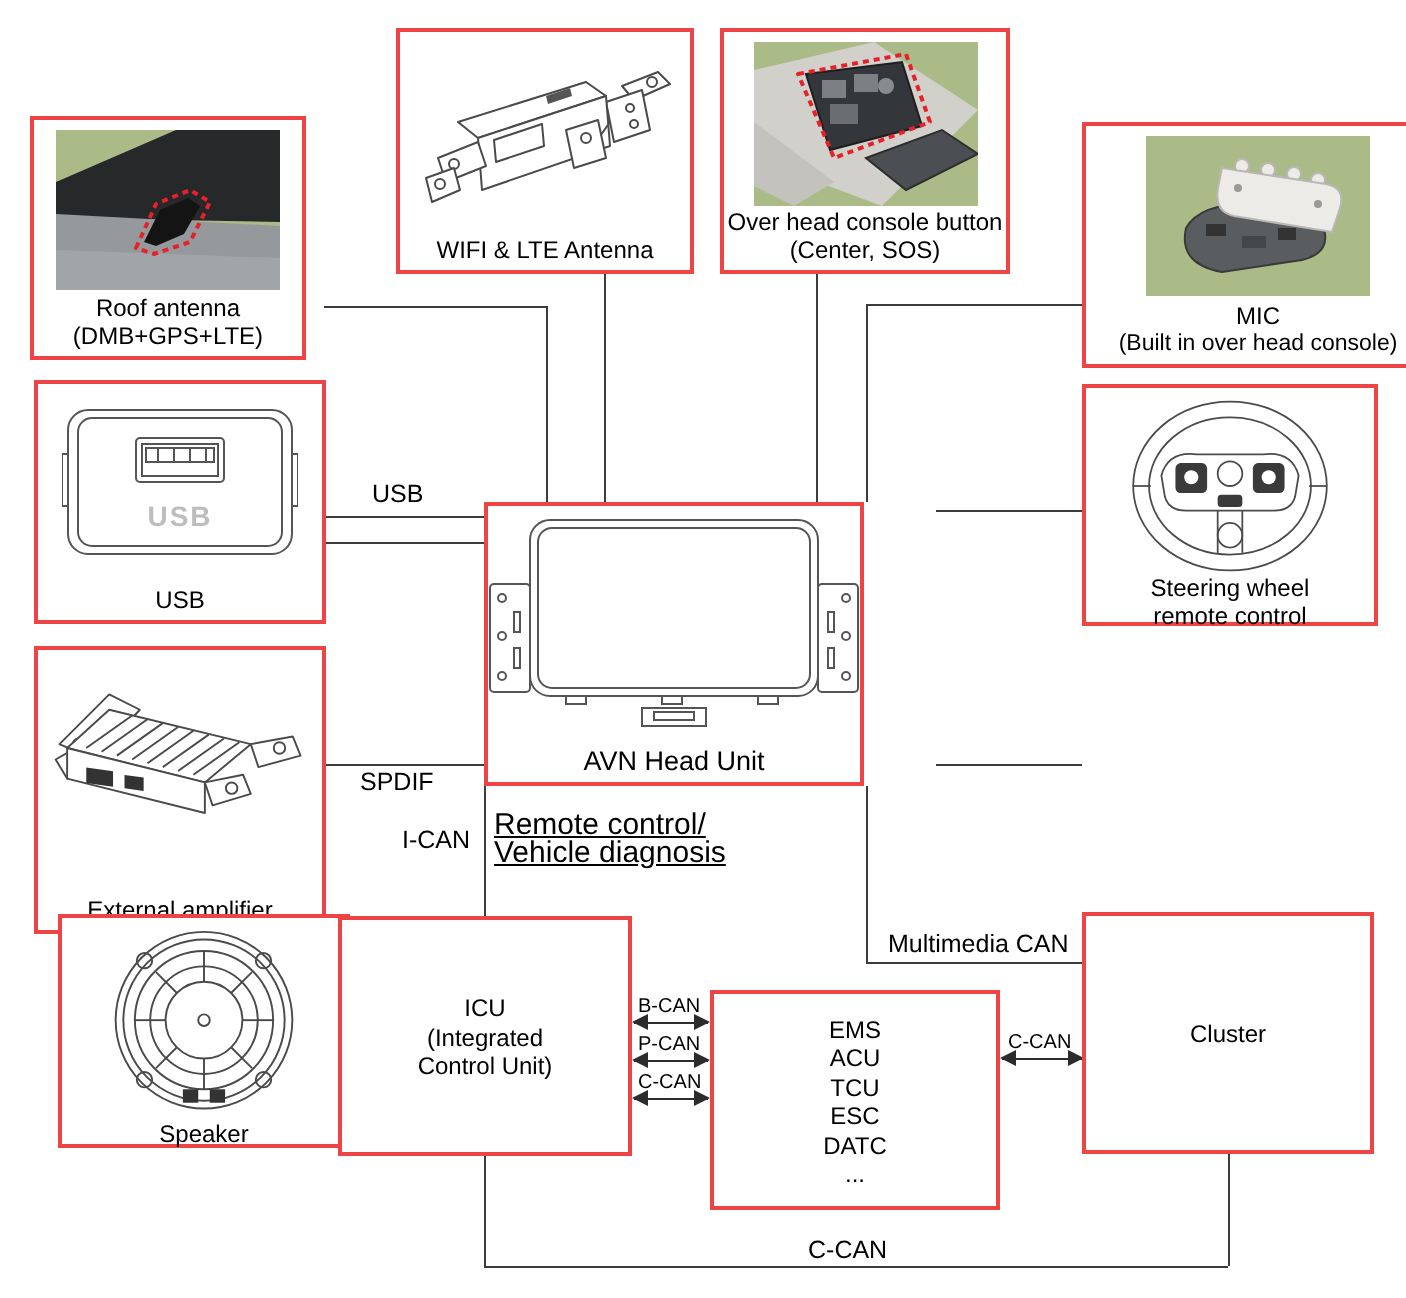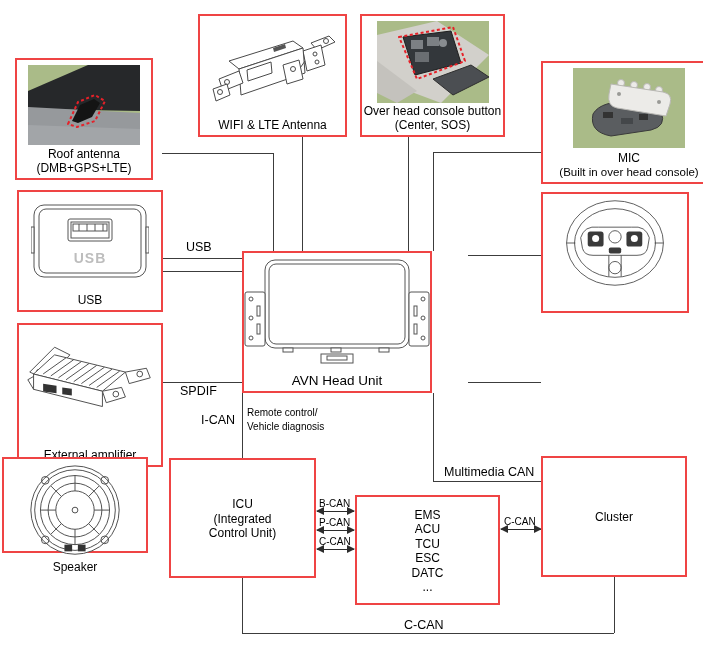--- a/index.html
+++ b/index.html
@@ -9,21 +9,21 @@
         padding:5px 2px 3px;}
   .node.center{justify-content:center;}
   .node svg{display:block;flex:none;}
   .lbl{text-align:center;font-size:12px;line-height:14px;color:#000;white-space:nowrap;}
   .lbl .sub{font-size:11.5px;}
   .avnlbl{font-size:13.5px;}
   .tline{font-size:12px;line-height:14.5px;text-align:center;color:#000;}
   .hline{position:absolute;height:1px;background:#3c3c3c;}
   .vline{position:absolute;width:1px;background:#3c3c3c;}
   .clabel{position:absolute;font-size:12.5px;color:#000;white-space:nowrap;}
-  .mlabel{position:absolute;font-size:10px;line-height:14px;color:#000;white-space:nowrap;}
+  .mlabel{position:absolute;font-size:15px;line-height:14px;color:#000;white-space:nowrap;text-decoration:underline;}
   .slabel{position:absolute;font-size:10px;color:#000;white-space:nowrap;}
   .arrow{position:absolute;height:1px;background:#2c2c2c;}
   .arrow::before{content:"";position:absolute;left:-1px;top:-4px;width:0;height:0;
     border-top:4px solid transparent;border-bottom:4px solid transparent;border-right:8px solid #2c2c2c;}
   .arrow::after{content:"";position:absolute;right:-1px;top:-4px;width:0;height:0;
     border-top:4px solid transparent;border-bottom:4px solid transparent;border-left:8px solid #2c2c2c;}
 </style>
 </head>
 <body>
 
@@ -205,20 +205,24 @@
           <line x1="104" y1="50" x2="114" y2="50"></line>
         <circle cx="59" cy="78" r="7"></circle>
       </g>
       <rect x="28" y="37" width="18" height="17" rx="3" fill="#3a3a3a"></rect>
       <rect x="72" y="37" width="18" height="17" rx="3" fill="#3a3a3a"></rect>
       <circle cx="37" cy="45" r="4" fill="#fff"></circle>
       <circle cx="81" cy="45" r="4" fill="#fff"></circle>
       <circle cx="59" cy="43" r="7" fill="#fff" stroke="#4a4a4a"></circle>
       <rect x="52" y="55" width="14" height="7" rx="2" fill="#3a3a3a"></rect>
     </svg>
+    <div class="lbl">
+      <div>Steering wheel</div>
+      <div>remote control</div>
+    </div>
   </div>
 
   <div class="node" style="left:17px;top:323px;width:146px;height:144px">
     <svg width="130" height="88" viewBox="0 0 130 92">
       <g stroke="#4a4a4a" fill="#fff" stroke-width="1" stroke-linejoin="round">
         <polygon points="2,44 28,18 44,26 20,52"></polygon>
         <circle cx="12" cy="44" r="3"></circle>
         <polygon points="0,52 14,44 20,52 6,62"></polygon>
         <polygon points="28,26 102,44 78,64 6,46"></polygon>
         <line x1="40" y1="29" x2="16" y2="46"></line>
@@ -235,21 +239,21 @@
         <polygon points="78,64 98,60 102,70 82,76"></polygon>
         <circle cx="92" cy="67" r="3"></circle>
       </g>
       <rect x="16" y="54" width="14" height="8" fill="#333" transform="skewY(8)"></rect>
       <rect x="36" y="55" width="10" height="7" fill="#333" transform="skewY(8)"></rect>
     </svg>
     <div class="lbl">External amplifier</div>
   </div>
 
 
-  <div class="node" style="left:2px;top:457px;width:146px;height:96px">
+  <div class="node" style="left:29px;top:457px;width:146px;height:117px">
     <svg width="112" height="96" viewBox="0 0 112 100">
       <g stroke="#4a4a4a" fill="none" stroke-width="1">
         <circle cx="56" cy="48" r="46" fill="#fff"></circle>
         <circle cx="56" cy="48" r="42"></circle>
         <circle cx="25" cy="17" r="4"></circle>
           <circle cx="87" cy="17" r="4"></circle>
         <circle cx="25" cy="79" r="4"></circle>
           <circle cx="87" cy="79" r="4"></circle>
         <circle cx="56" cy="48" r="36"></circle>
         <circle cx="56" cy="48" r="28"></circle>

